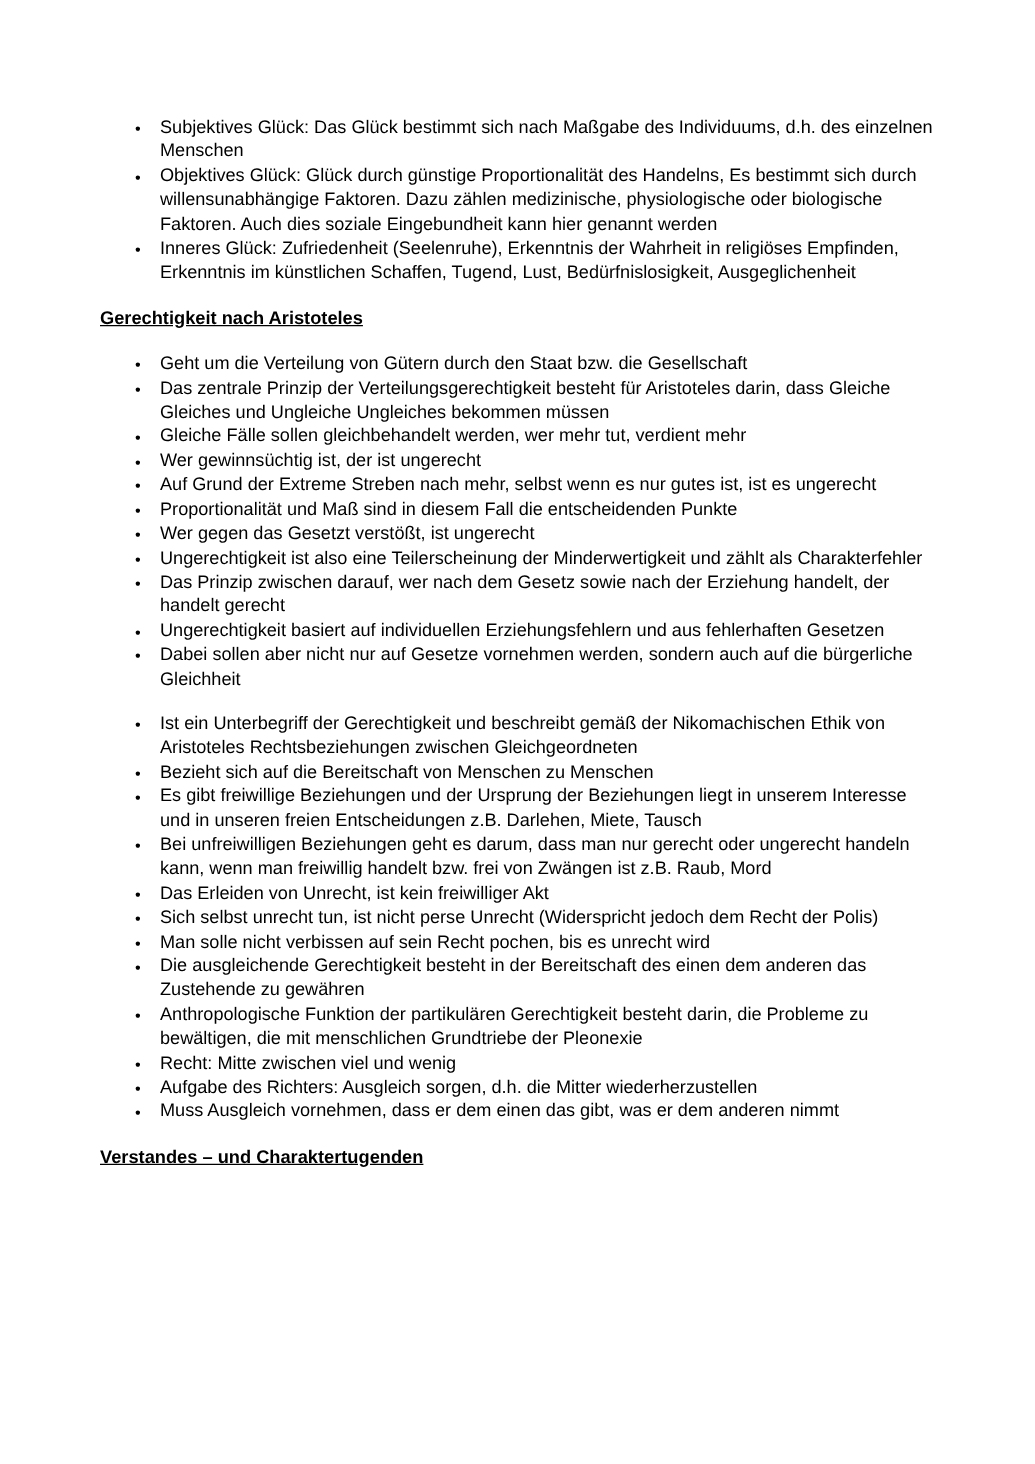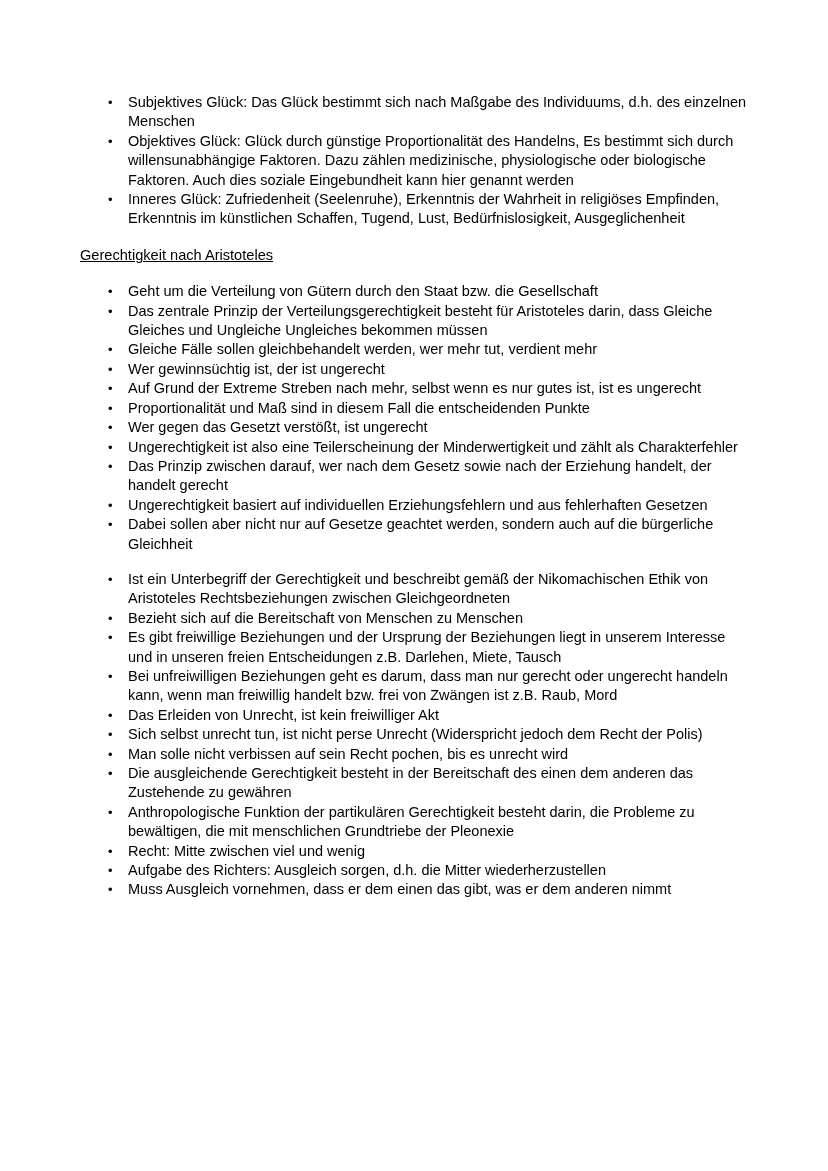--- a/index.html
+++ b/index.html
@@ -26,21 +26,21 @@
   ul.bullets li { display: flex; }
   .marker {
     flex: 0 0 48px;
     width: 48px;
     padding-left: 28px;
     font-size: 13px;
   }
   .txt { flex: 1 1 auto; }
   h2 {
     font-size: 14.6px;
-    font-weight: normal;
+    font-weight: bold;
     text-decoration: underline;
     margin: 17px 0;
   }
 </style>
 </head>
 <body>
 
 <div class="page">
 
   <ul class="bullets">
@@ -97,21 +97,21 @@
     <li>
       <span class="marker">•</span>
       <span class="txt">Das Prinzip zwischen darauf, wer nach dem Gesetz sowie nach der Erziehung handelt, der handelt gerecht</span>
     </li>
     <li>
       <span class="marker">•</span>
       <span class="txt">Ungerechtigkeit basiert auf individuellen Erziehungsfehlern und aus fehlerhaften Gesetzen</span>
     </li>
     <li>
       <span class="marker">•</span>
-      <span class="txt">Dabei sollen aber nicht nur auf Gesetze geachtet werden, sondern auch auf die bürgerliche Gleichheit</span>
+      <span class="txt">Dabei sollen aber nicht nur auf Gesetze vornehmen werden, sondern auch auf die bürgerliche Gleichheit</span>
     </li>
   </ul>
 
 
   <ul class="bullets">
     <li>
       <span class="marker">•</span>
       <span class="txt">Ist ein Unterbegriff der Gerechtigkeit und beschreibt gemäß der Nikomachischen Ethik von Aristoteles Rechtsbeziehungen zwischen Gleichgeordneten</span>
     </li>
     <li>
@@ -153,14 +153,15 @@
     <li>
       <span class="marker">•</span>
       <span class="txt">Aufgabe des Richters: Ausgleich sorgen, d.h. die Mitter wiederherzustellen</span>
     </li>
     <li>
       <span class="marker">•</span>
       <span class="txt">Muss Ausgleich vornehmen, dass er dem einen das gibt, was er dem anderen nimmt</span>
     </li>
   </ul>
 
+  <h2>Verstandes – und Charaktertugenden</h2>
 
 </div>
 
 </body></html>

